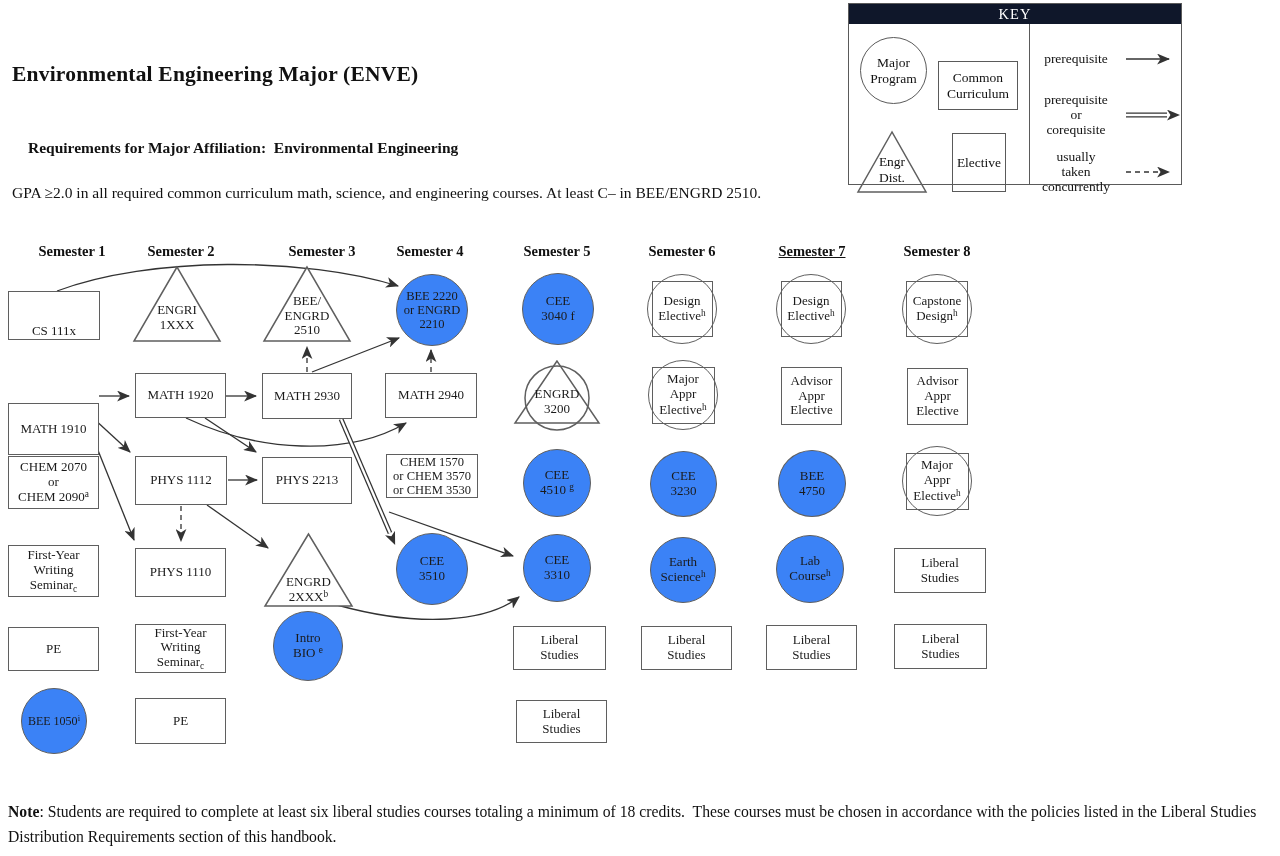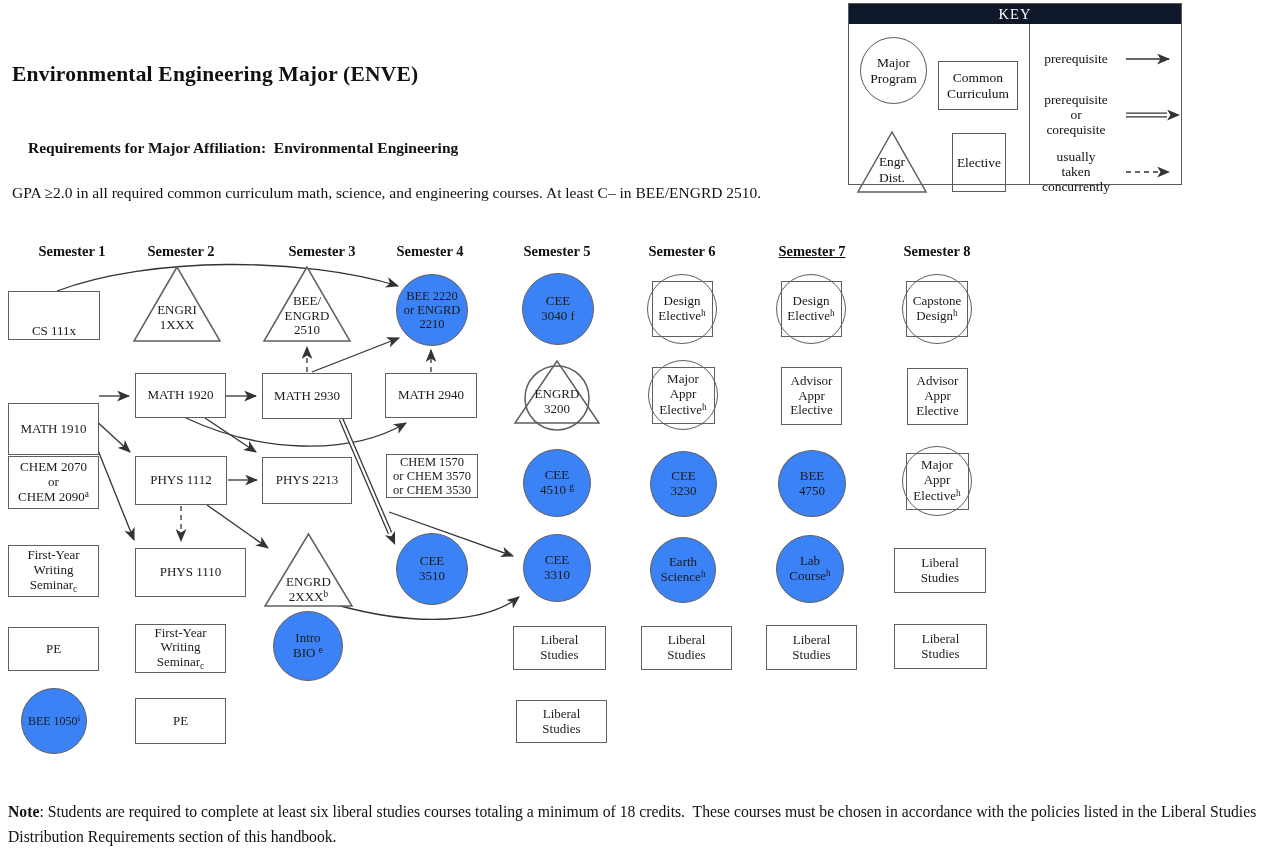--- a/index.html
+++ b/index.html
@@ -159,21 +159,21 @@
           <polygon points="44,1 1,75 87,75" fill="#fff" stroke="#5f5f5f" stroke-width="1.5"></polygon>
         </svg>
         <div class="lbl" style="transform: translateY(14px);">ENGRI<br>1XXX</div>
       </div>
       <div class="node rect" style="left: 135px; top: 373px; width: 91px; height: 45px;">
         <div class="lbl">MATH 1920</div>
       </div>
       <div class="node rect" style="left: 135px; top: 456px; width: 92px; height: 49px;">
         <div class="lbl">PHYS 1112</div>
       </div>
-      <div class="node rect" style="left: 135px; top: 548px; width: 111px; height: 49px;">
+      <div class="node rect" style="left: 135px; top: 548px; width: 91px; height: 49px;">
         <div class="lbl">PHYS 1110</div>
       </div>
       <div class="node rect" style="left: 135px; top: 624px; width: 91px; height: 49px;">
         <div class="lbl">First-Year<br>Writing<br>Seminar<sub>c</sub></div>
       </div>
       <div class="node rect" style="left: 135px; top: 698px; width: 91px; height: 46px;">
         <div class="lbl">PE</div>
       </div>
       <div class="node triangle" style="left: 263px; top: 266px; width: 88px; height: 76px;">
         <svg class="shape-svg" width="88" height="76" viewBox="0 0 88 76">

